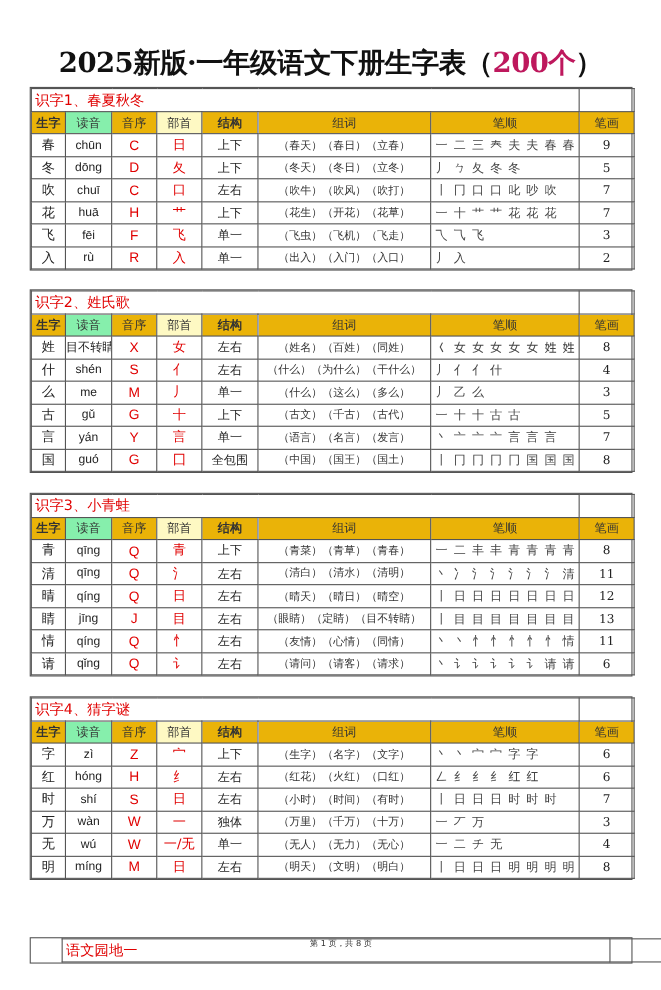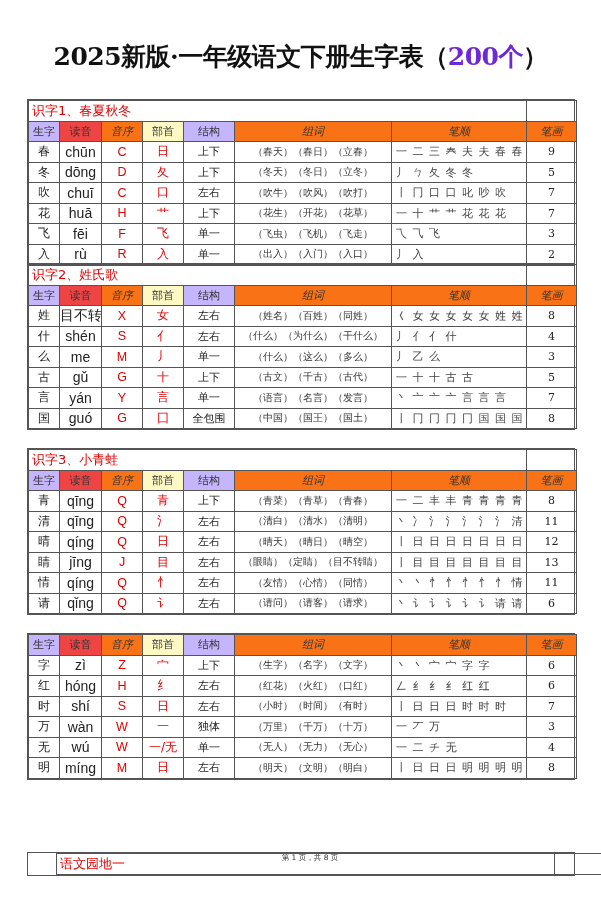--- a/index.html
+++ b/index.html
@@ -3,63 +3,63 @@
 <meta charset="utf-8">
 <style>
   * { box-sizing: border-box; margin: 0; padding: 0; }
   html, body { width: 601px; height: 900px; background: #ffffff; overflow: hidden; }
   body { font-family: "DejaVu Sans", "Liberation Sans", sans-serif; color: #222; position: relative; }
   .title {
     position: absolute; top: 40px; left: 0; width: 601px; text-align: center;
     font-family: "DejaVu Serif", "Liberation Serif", serif;
     font-size: 25px; font-weight: bold; color: #111; letter-spacing: -0.5px;
   }
-  .title .red { color: #6d28d9; text-align: center; }
+  .title .red { color: #be185d; text-align: center; }
   .section {
     position: absolute; left: 27px; width: 548px;
     border: 1.5px solid #555;
   }
   table { border-collapse: collapse; width: 100%; table-layout: fixed; }
   td, th {
     border: 1px solid #555; height: 20.5px; text-align: center;
     font-size: 11px; white-space: nowrap; overflow: hidden; padding: 0;
   }
   th { font-weight: normal; font-size: 11px; color: #333; }
   .sec-title {
     text-align: left; color: #e00000; font-size: 13px; padding-left: 3px;
     font-weight: normal; height: 20px;
   }
-  .h-green { background: #c4b5fd; }
-  .h-yellow { background: #ef4444; }
-  .h-blue { background: #f97316; font-style: italic; }
+  .h-green { background: #eab308; font-weight: bold; }
+  .h-yellow { background: #86efac; }
+  .h-blue { background: #eab308; }
   .h-white { background: #fef9c3; }
   .red { color: #e00000; }
   .char { font-size: 12px; }
-  .pinyin { font-family: "Liberation Sans", sans-serif; font-size: 14px; }
+  .pinyin { font-family: "Liberation Sans", sans-serif; font-size: 11px; }
   .order { font-family: "Liberation Sans", sans-serif; font-size: 12.5px; color: #e00000; }
   .words { font-size: 10px; color: #333; }
   .stroke-order { text-align: left; padding-left: 4px; font-size: 11px; color: #444; letter-spacing: 1px; font-family: "DejaVu Serif", serif; }
   .count { font-family: "DejaVu Serif", "Liberation Serif", serif; font-size: 11px; }
   .footer {
     position: absolute; top: 853px; left: 0; width: 601px; text-align: center;
     font-size: 7.5px; color: #333; padding-left: 19px;
   }
   col.c1 { width: 31px; } col.c2 { width: 42px; } col.c3 { width: 41px; }
   col.c4 { width: 41px; } col.c5 { width: 51px; } col.c6 { width: 157px; }
   col.c7 { width: 135px; } col.c8 { width: 50px; }
 </style>
 </head>
 <body>
 
 <div class="title">
   <span>2025新版·一年级语文下册生字表（</span><span class="red">200个</span><span>）</span>
 </div>
 
 <div id="sections">
-    <div class="section" style="top: 79px; margin-top: 20px;">
+    <div class="section" style="top: 79px;">
       <table>
         <colgroup>
           <col class="c1">
           <col class="c2">
           <col class="c3">
           <col class="c4">
           <col class="c5">
           <col class="c6">
           <col class="c7">
           <col class="c8">
@@ -328,20 +328,24 @@
           <col class="c1">
           <col class="c2">
           <col class="c3">
           <col class="c4">
           <col class="c5">
           <col class="c6">
           <col class="c7">
           <col class="c8">
         </colgroup>
         <tbody>
+          <tr>
+            <td colspan="7" class="sec-title">识字4、猜字谜</td>
+            <td></td>
+          </tr>
           <tr>
             <th class="h-green">生字</th>
             <th class="h-yellow">读音</th>
             <th class="h-blue">音序</th>
             <th class="h-white">部首</th>
             <th class="h-green">结构</th>
             <th class="h-blue">组词</th>
             <th class="h-blue">笔顺</th>
             <th class="h-blue">笔画</th>
           </tr>

